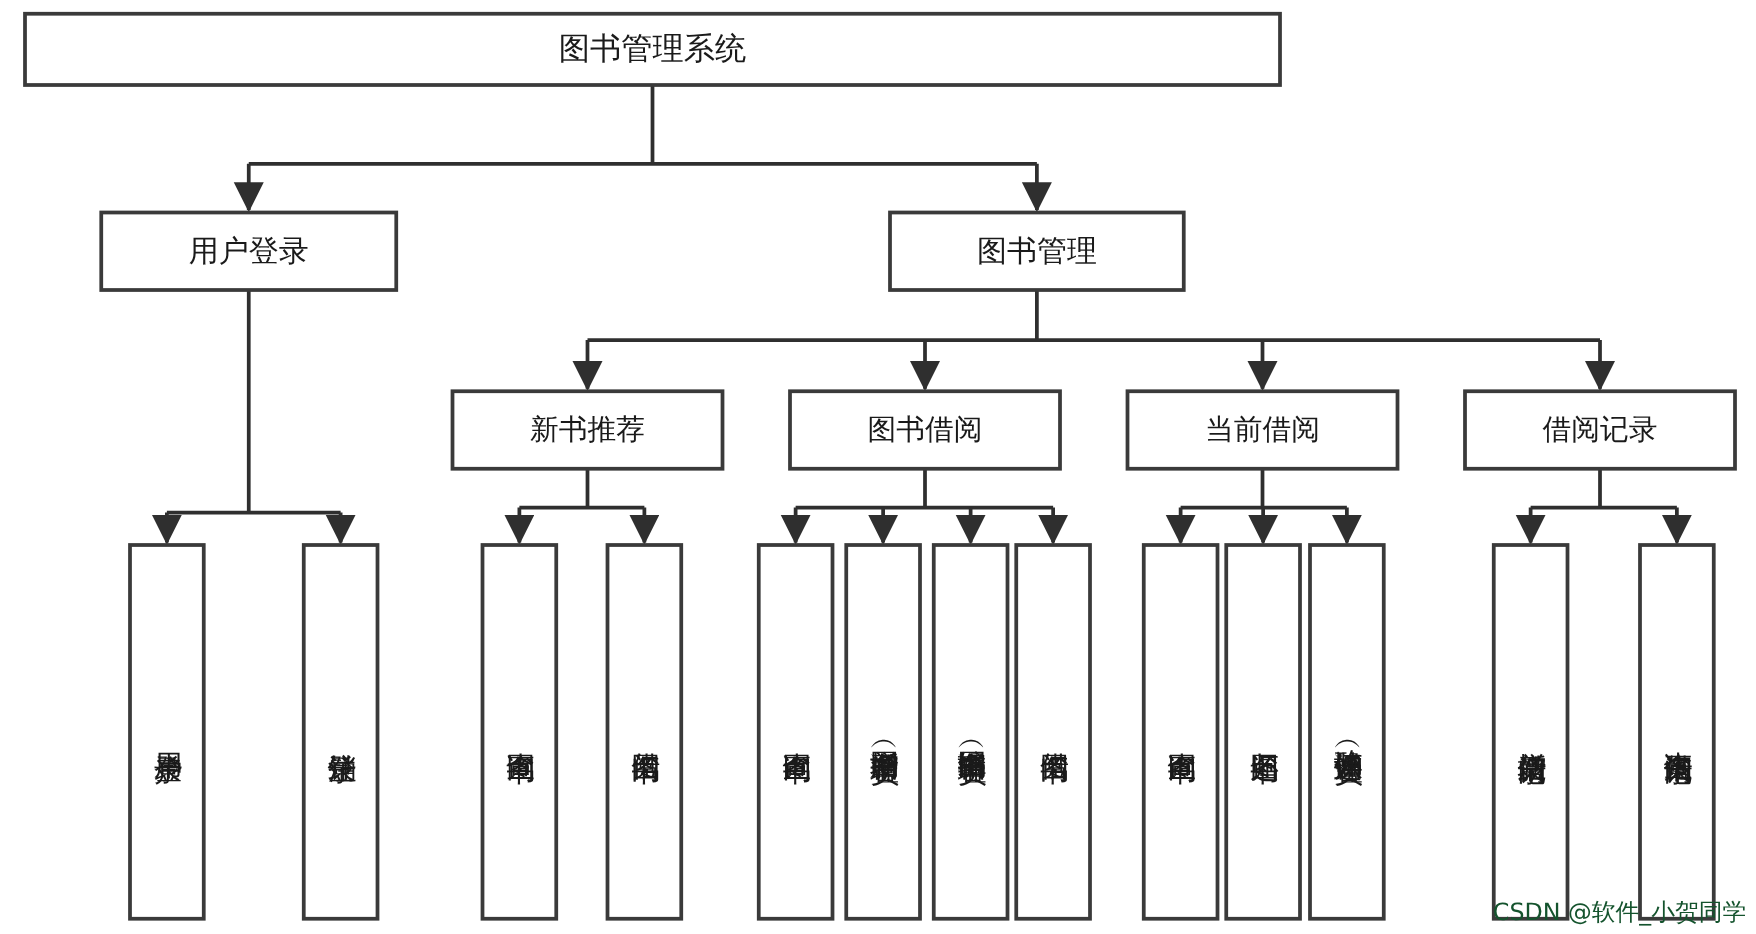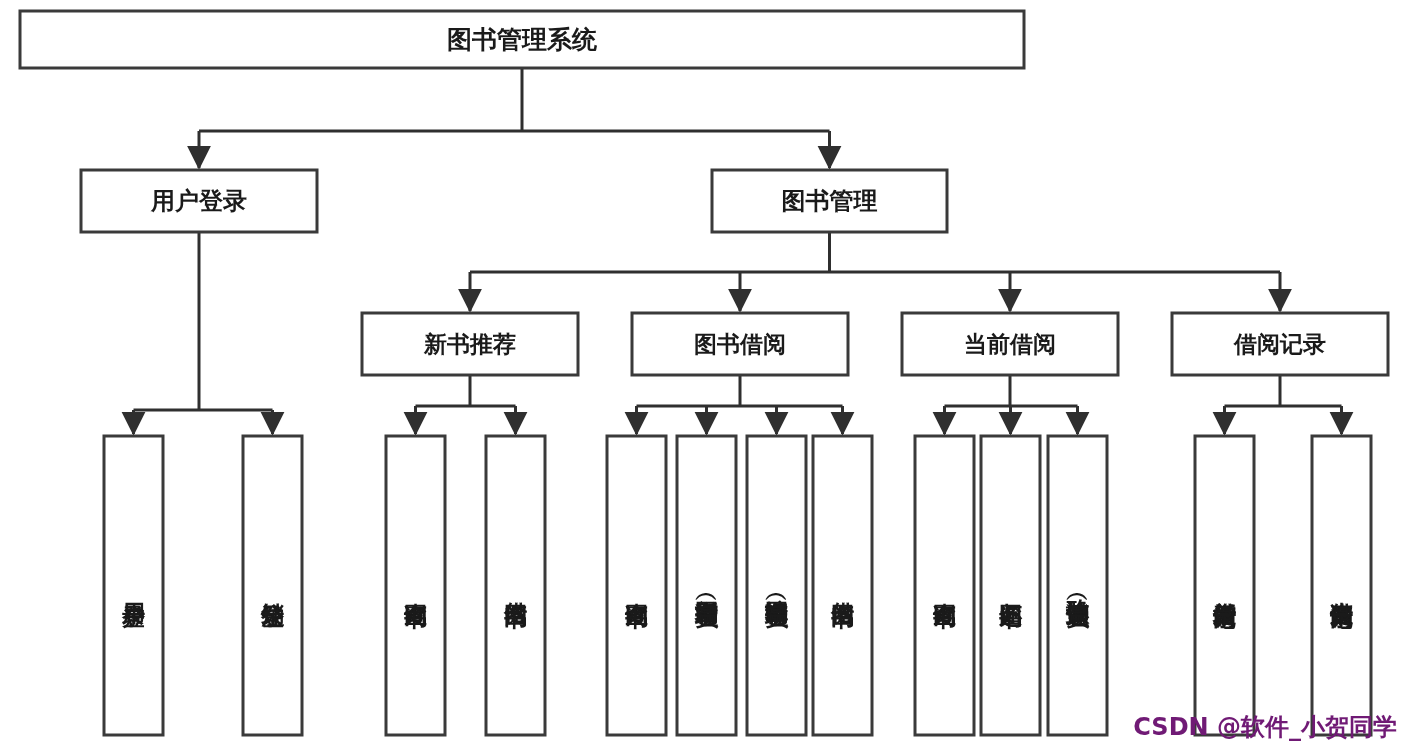--- a/index.html
+++ b/index.html
@@ -1,39 +1,39 @@
 <!DOCTYPE html>
 <html><head>
 <meta charset="utf-8">
 <style>
   html,body{margin:0;padding:0;background:#ffffff;}
   body{
     width:1405px;height:747px;
     font-family:"DejaVu Sans","Liberation Sans",sans-serif;
     overflow:hidden;
   }
-  #diagram-root{position:relative;width:1405px;height:747px;background:#fff;font-weight:bold;}
+  #diagram-root{position:relative;width:1405px;height:747px;background:#fff;}
   svg#flow{position:absolute;left:0;top:0;width:1405px;height:747px;}
   .node-rect{fill:#ffffff;stroke:#3a3a3a;stroke-width:3;}
   .conn{stroke:#2f2f2f;stroke-width:3;fill:none;}
   .node-label{
     font-family:"DejaVu Sans","Liberation Sans",sans-serif;
     fill:#1a1a1a;
     text-anchor:middle;
     dominant-baseline:middle;
   }
   .lvl0-label{font-size:25px;}
   .lvl1-label{font-size:24px;}
   .lvl2-label{font-size:23px;}
   .watermark{
     position:absolute;
     right:8px;bottom:4px;
     font-family:"DejaVu Sans","Liberation Sans",sans-serif;
-    font-size:24px;
-    color:#701a75;
+    font-size:19px;
+    color:#14532d;
     white-space:nowrap;
     pointer-events:none;
     user-select:none;
   }
 </style>
 </head>
 <body>
 
 <div id="diagram-root">
 

